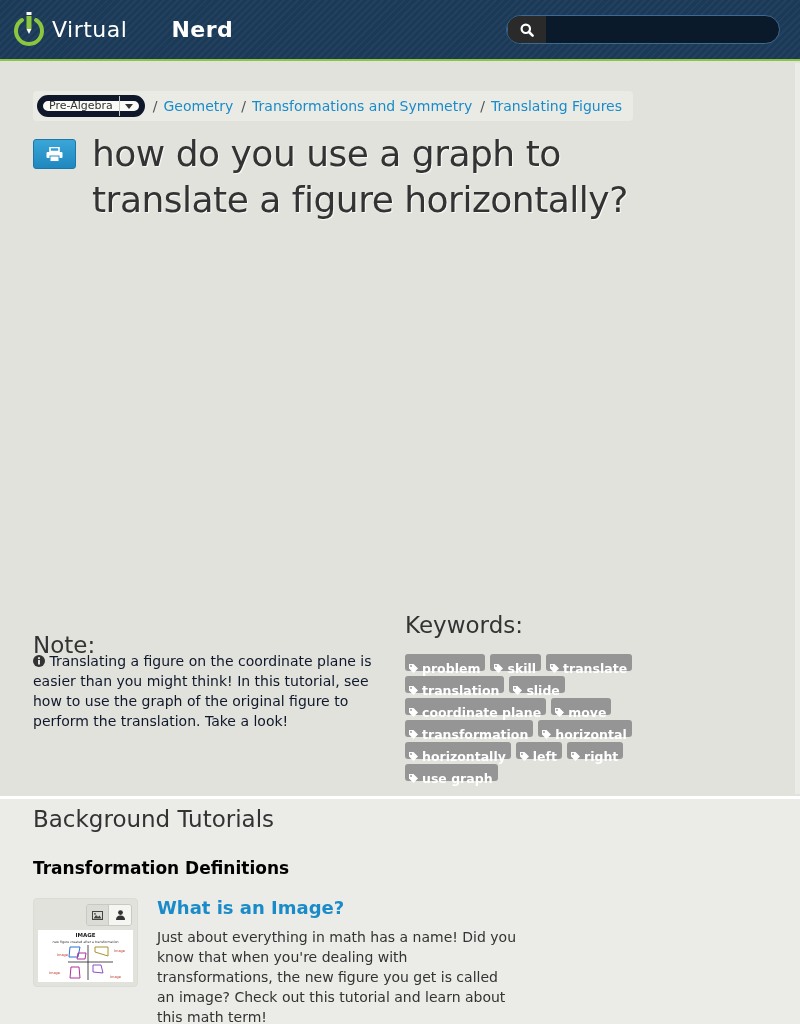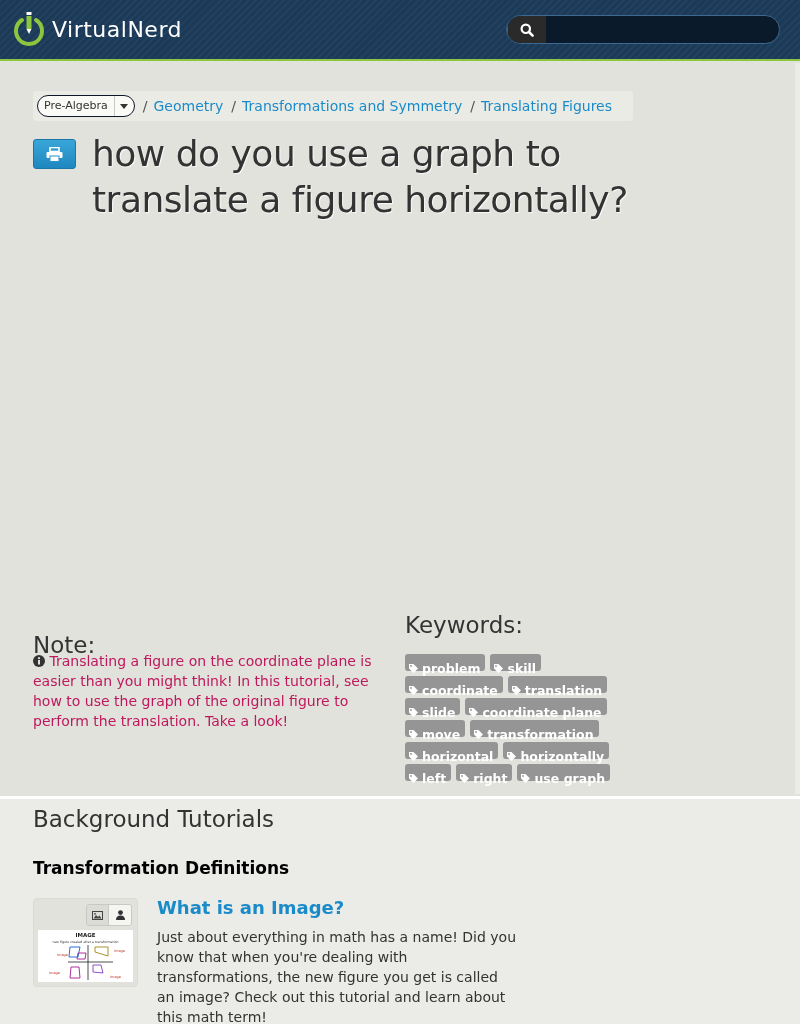--- a/index.html
+++ b/index.html
@@ -14,21 +14,21 @@
   .topbar {
     position: absolute; left: 0; top: 0; width: 800px; height: 61px;
     background-color: #1b3a58;
     background-image: repeating-linear-gradient(135deg, rgba(255,255,255,0.035) 0px, rgba(255,255,255,0.035) 2px, rgba(0,0,0,0) 2px, rgba(0,0,0,0) 5px);
     border-bottom: 2px solid #8cc63f;
   }
   .logo { position: absolute; left: 13px; top: 11px; height: 36px; display: flex; align-items: center; }
   .logo-icon { width: 32px; height: 36px; position: relative; }
   .logo-text { margin-left: 7px; font-size: 22px; color: #fff; letter-spacing: 0.5px; font-family: "DejaVu Sans", sans-serif; }
   .logo-text .light { font-weight: normal; }
-  .logo-text .bold { font-weight: normal; }
+  .logo-text .bold { font-weight: bold; margin-left: 44px; }
   .search {
     position: absolute; left: 506px; top: 15px; width: 274px; height: 29px;
     border-radius: 15px; border: 1px solid #3d6a93; overflow: hidden; display: flex;
     background: #0b1a2a;
   }
   .search input {
     flex: 1; background: #0b1a2a; border: none; outline: none; color: #9aa6b1;
     font-family: "DejaVu Sans", sans-serif; font-size: 14px; padding-left: 14px; width: 230px;
   }
   .search input::placeholder { color: #8a96a1; }
@@ -37,21 +37,21 @@
     display: flex; align-items: center; justify-content: center; cursor: pointer;
   }
   .right-strip { position: absolute; left: 795px; top: 63px; width: 5px; height: 731px; background: #ebebe7; }
 
   
   .breadcrumb {
     position: absolute; left: 33px; top: 91px; width: 600px; height: 30px;
     background: #ebebe6; border-radius: 4px; display: flex; align-items: center; padding-left: 4px;
     font-size: 14px;
   }
-  .subject-dd { display: flex; height: 22px; border: 1px solid #0f172a; border-radius: 11px; background: #fafaf7; }
+  .subject-dd { display: flex; height: 22px; border: 6px solid #0f172a; border-radius: 11px; background: #fafaf7; align-items: center; }
   .subject-dd .label { font-size: 11px; color: #333; padding: 0 6px; line-height: 20px; border-right: 1px solid #c9c9c4; }
   .subject-dd .caret { width: 19px; display: flex; align-items: center; justify-content: center; }
   .sep { color: #555; margin: 0 6px 0 8px; }
   .crumb { color: #1a8bc9; text-decoration: none; }
 
   
   .print-btn {
     position: absolute; left: 33px; top: 139px; width: 43px; height: 30px;
     background: linear-gradient(#3aa6d8, #1f87bf); border-radius: 3px; border: 1px solid #1b77a8;
     display: flex; align-items: center; justify-content: center;
@@ -59,21 +59,21 @@
   .title {
     position: absolute; left: 92px; top: 131px; width: 560px;
     font-size: 36px; line-height: 46px; color: #333; font-weight: normal; letter-spacing: -0.5px;
     text-shadow: 1px 1px 1px rgba(255,255,255,0.8);
     font-family: "DejaVu Sans", sans-serif;
   }
 
   
   .h2 { font-size: 23px; color: #333; font-weight: normal; }
   .note-h { position: absolute; left: 33px; top: 612px; margin-top: 20px; }
-  .note-text { position: absolute; left: 33px; top: 651px; width: 350px; font-size: 14px; line-height: 20px; color: #be185d; }
+  .note-text { position: absolute; left: 33px; top: 651px; width: 350px; font-size: 14px; line-height: 20px; color: #0f172a; }
   .kw-h { position: absolute; left: 405px; top: 612px; text-align: center; }
   .keywords { position: absolute; left: 405px; top: 654px; width: 230px; display: flex; flex-wrap: wrap; row-gap: 5px; column-gap: 5px; }
   .tag {
     display: inline-flex; align-items: center; background: #959595; color: #fff; font-weight: bold;
     font-size: 12.5px; line-height: 17px; height: 17px; padding: 12px 5px 0 4px; border-radius: 3px;
   }
   .tag svg { margin-right: 4px; }
 
   
   .bg-section { position: absolute; left: 0; top: 796px; width: 800px; height: 228px; background: #ebebe7; border-top: 3px solid #fff; }
@@ -167,21 +167,21 @@
         <path d="M0 0H4.5L9 4.5 4.5 9 0 4.5Z" fill="#fff"></path>
         <circle cx="2" cy="2" r="0.9" fill="#959595"></circle>
       </svg>
       <span>skill</span>
     </a>
   <a class="tag">
       <svg width="9" height="9" viewBox="0 0 9 9">
         <path d="M0 0H4.5L9 4.5 4.5 9 0 4.5Z" fill="#fff"></path>
         <circle cx="2" cy="2" r="0.9" fill="#959595"></circle>
       </svg>
-      <span>coordinate</span>
+      <span>translate</span>
     </a>
   <a class="tag">
       <svg width="9" height="9" viewBox="0 0 9 9">
         <path d="M0 0H4.5L9 4.5 4.5 9 0 4.5Z" fill="#fff"></path>
         <circle cx="2" cy="2" r="0.9" fill="#959595"></circle>
       </svg>
       <span>translation</span>
     </a>
   <a class="tag">
       <svg width="9" height="9" viewBox="0 0 9 9">

